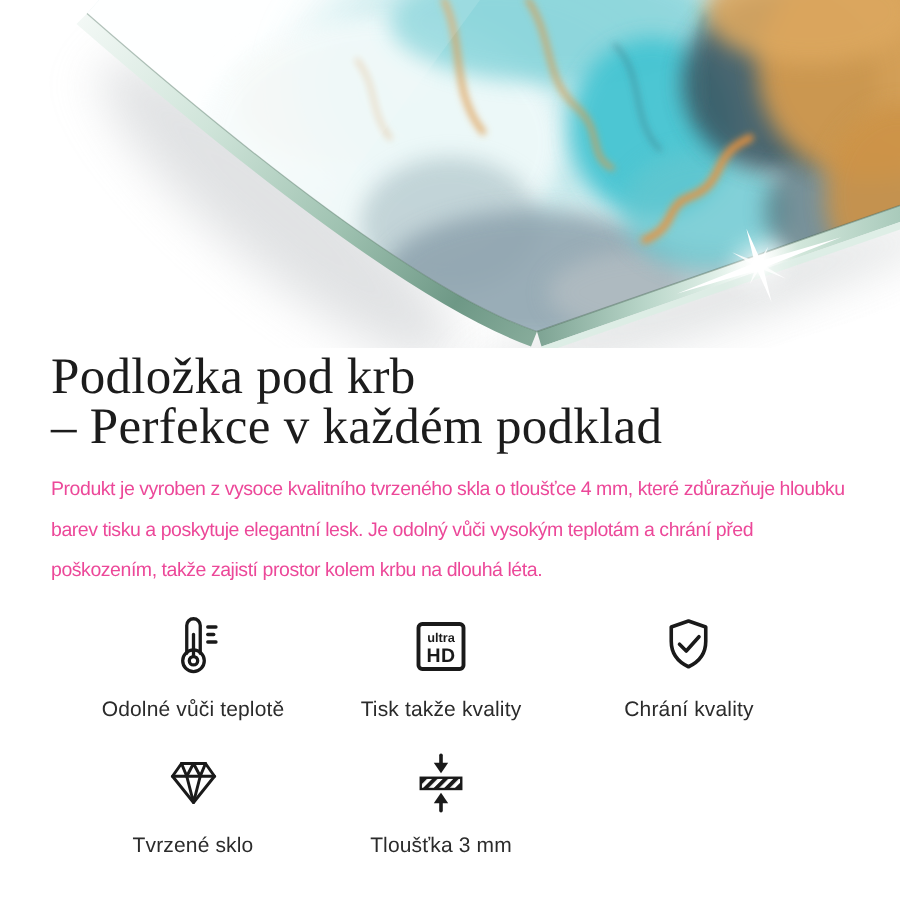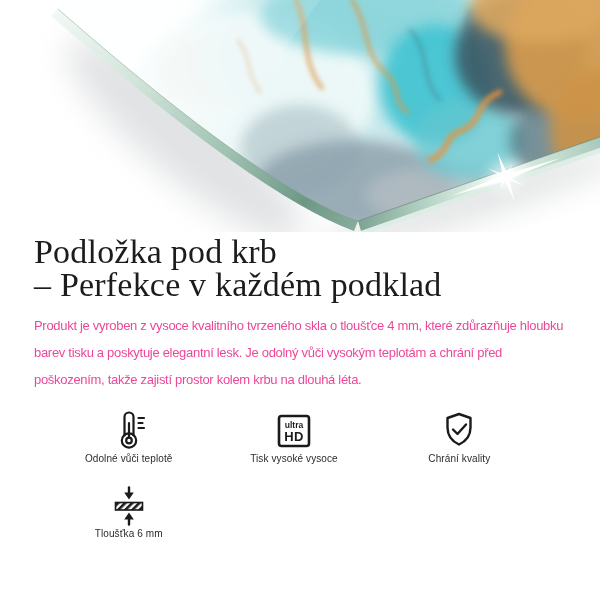--- a/index.html
+++ b/index.html
@@ -19,21 +19,21 @@
   .desc{
     font-size:13px;line-height:27px;letter-spacing:-0.3px;color:#ec4899;
     margin:0;max-width:532px;
   }
   .features{
     display:grid;grid-template-columns:repeat(3,1fr);
     margin:16px 24px 0 12px;row-gap:20px;text-align:center;
   }
   .feature{display:flex;flex-direction:column;align-items:center;}
   .ficon{height:44px;display:flex;align-items:flex-end;justify-content:center;}
-  .flabel{font-size:10px;color:#2b2b2b;letter-spacing:.1px;}
+  .flabel{font-size:14px;color:#2b2b2b;margin-top:11px;letter-spacing:.1px;}
   .uhd-top{font-size:8.5px;font-weight:bold;}
   .uhd-bottom{font-size:13px;font-weight:bold;letter-spacing:.3px;}
 </style>
 </head>
 <body>
 
 <div class="hero">
   <svg width="600" height="232" viewBox="0 0 600 232">
     <defs>
       <clipPath id="glassClip">
@@ -150,52 +150,65 @@
 
     <div class="feature">
       <div class="ficon">
         <svg width="44" height="44" viewBox="0 0 44 44">
           <rect x="7" y="7" width="30" height="30" rx="2.5" fill="none" stroke="#1a1a1a" stroke-width="2.6"></rect>
           <text x="22" y="19" text-anchor="middle" class="uhd-top" fill="#1a1a1a">ultra</text>
           <text x="22" y="32" text-anchor="middle" class="uhd-bottom" fill="#1a1a1a">HD</text>
         </svg>
       </div>
 
-      <div class="flabel">Tisk vysoké vysoce</div>
+      <div class="flabel">Tisk takže kvality</div>
     </div>
 
     <div class="feature">
       <div class="ficon">
         <svg width="44" height="44" viewBox="0 0 44 44">
           <g fill="none" stroke="#1a1a1a" stroke-width="2.4" stroke-linejoin="round" stroke-linecap="round">
             <path d="M22 5 L33.5 9 V18.5 C33.5 27 28.5 32.5 22 35.5 C15.5 32.5 10.5 27 10.5 18.5 V9 Z"></path>
             <path d="M16 20.5 L20.5 25 L29 15.5"></path>
           </g>
         </svg>
       </div>
       <div class="flabel">Chrání kvality</div>
     </div>
 
+    <div class="feature">
+      <div class="ficon">
+        <svg width="44" height="44" viewBox="0 0 44 44">
+          <g fill="none" stroke="#1a1a1a" stroke-width="2" stroke-linejoin="round" stroke-linecap="round">
+            <path d="M14 9 H30 L36 17.5 L22 35 L8 17.5 Z"></path>
+            <path d="M8 17.5 H36"></path>
+            <path d="M14 9 L17.5 17.5 L22 9 L26.5 17.5 L30 9"></path>
+            <path d="M17.5 17.5 L22 35 L26.5 17.5"></path>
+          </g>
+        </svg>
+      </div>
+      <div class="flabel">Tvrzené sklo</div>
+    </div>
 
 
     <div class="feature">
       <div class="ficon">
         <svg width="44" height="44" viewBox="0 0 44 44">
           <defs>
             <pattern id="hatch4" width="5" height="5" patternUnits="userSpaceOnUse" patternTransform="rotate(45)">
               <rect width="5" height="5" fill="#ffffff"></rect>
               <rect width="2.6" height="5" fill="#1a1a1a"></rect>
             </pattern>
           </defs>
           <g stroke="#1a1a1a" stroke-width="2.4" stroke-linecap="round">
             <line x1="22" y1="3.5" x2="22" y2="9"></line>
             <line x1="22" y1="40.5" x2="22" y2="35"></line>
           </g>
           <polygon points="17.2,8.5 26.8,8.5 22,15.5" fill="#1a1a1a"></polygon>
           <polygon points="17.2,35.5 26.8,35.5 22,28.5" fill="#1a1a1a"></polygon>
           <rect x="8.5" y="18.5" width="27" height="7.5" fill="url(#hatch4)" stroke="#1a1a1a" stroke-width="1.6"></rect>
         </svg>
       </div>
-      <div class="flabel">Tloušťka 6 mm</div>
+      <div class="flabel">Tloušťka 3 mm</div>
     </div>
 
   </div>
 </div>
 
 </body></html>

